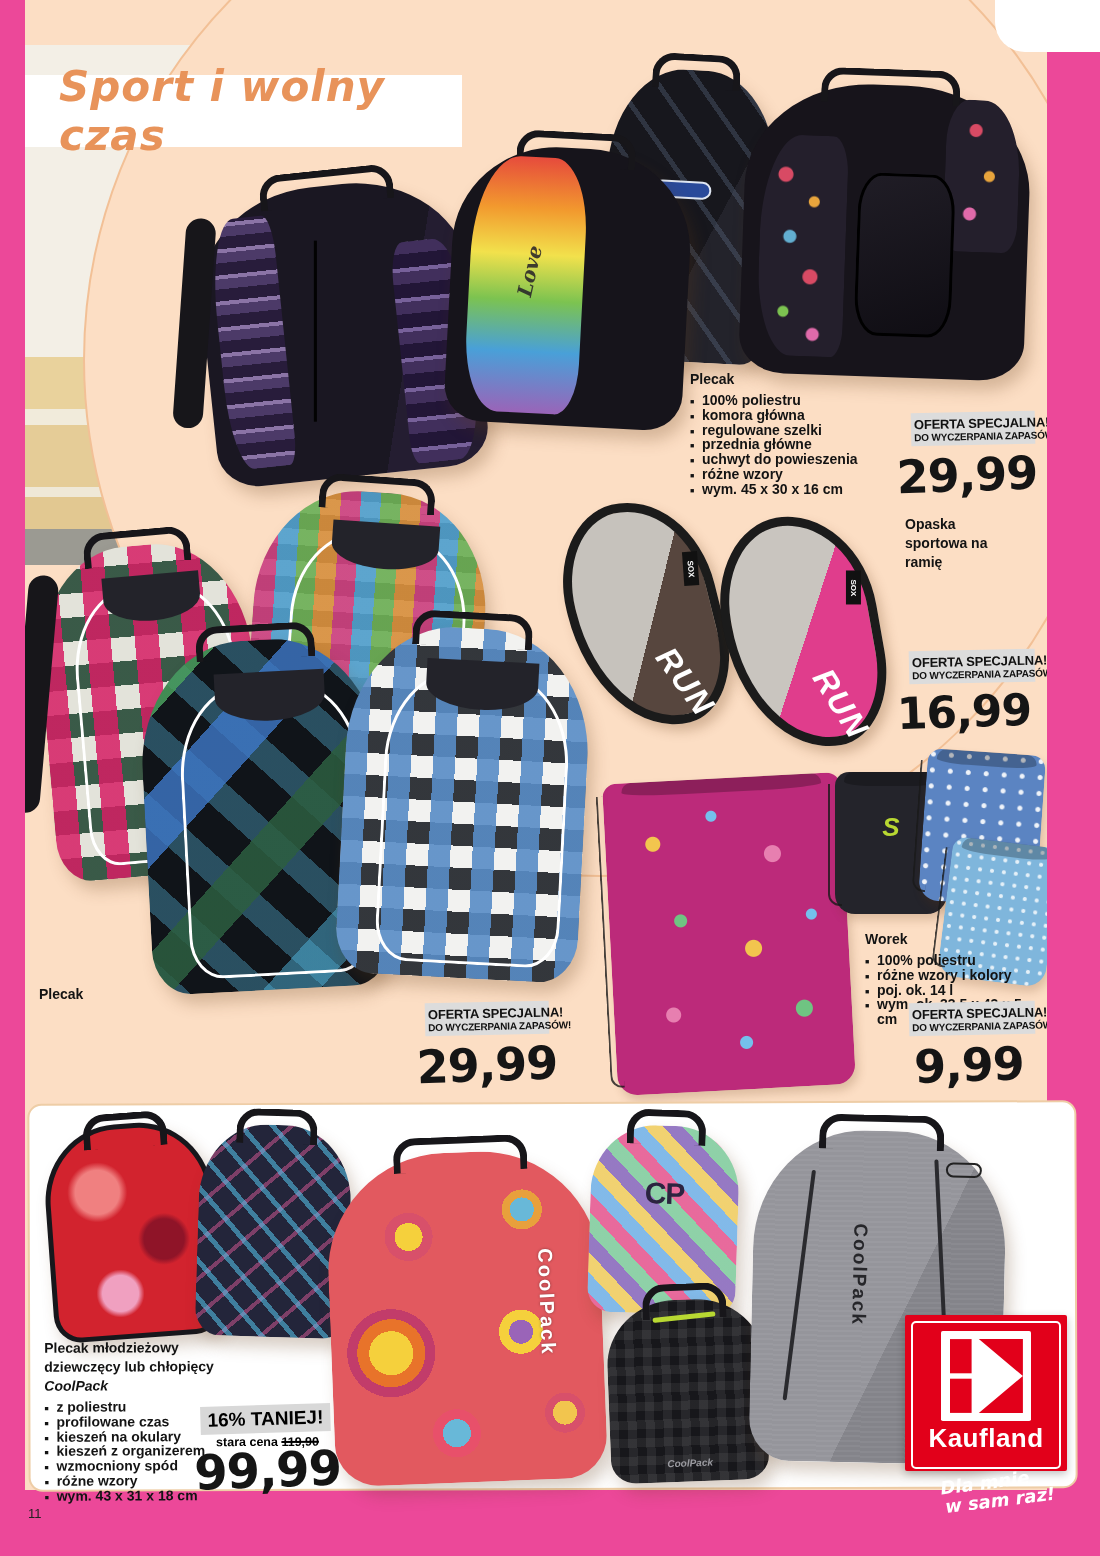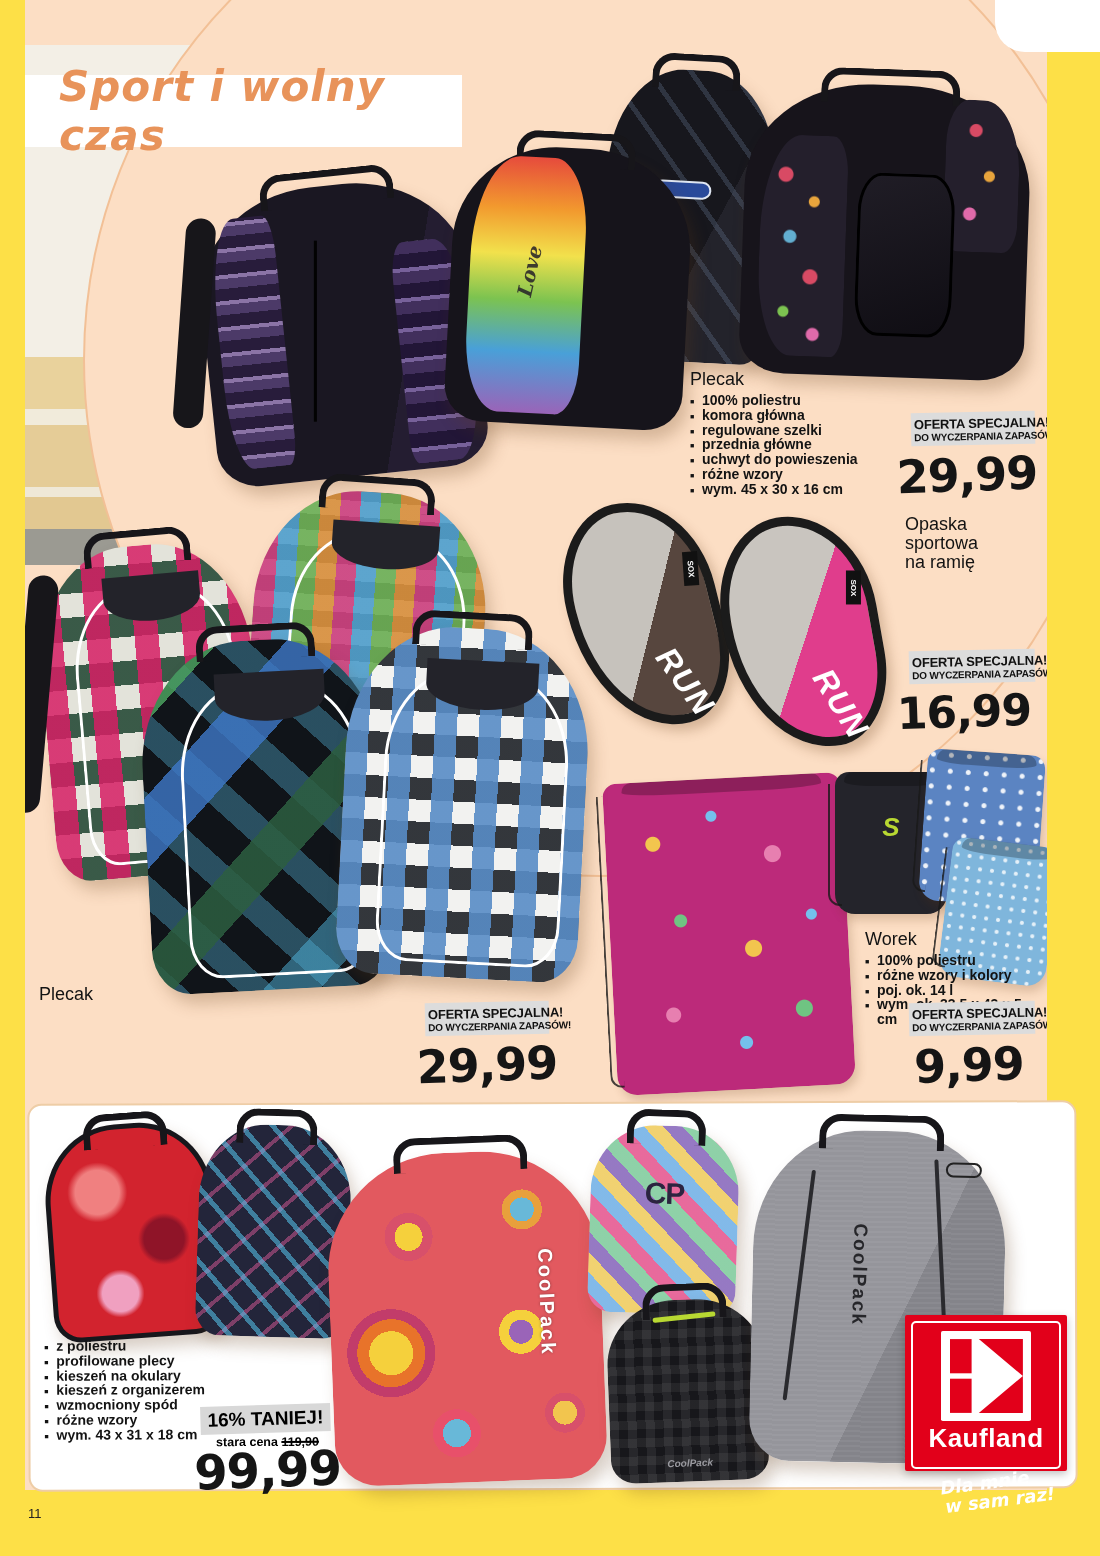--- a/index.html
+++ b/index.html
@@ -1,29 +1,29 @@
 <!DOCTYPE html>
 <html><head>
 <meta charset="utf-8">
 <style>
   *{box-sizing:border-box;margin:0;padding:0}
   body{margin:0;background:#fff}
-  .page{position:relative;width:1100px;height:1556px;background:#fde047;font-family:"Liberation Sans",sans-serif;overflow:hidden}
+  .page{position:relative;width:1100px;height:1556px;background:#ec4899;font-family:"Liberation Sans",sans-serif;overflow:hidden}
   .content{position:absolute;left:25px;top:0;width:1022px;height:1490px;background:#fcdec4;overflow:hidden}
   .photo{position:absolute;left:0;top:45px;width:205px;height:520px;z-index:1;
     background:linear-gradient(180deg,#f3efe6 0 60%,#e9d29c 60% 70%,#f1ebdb 70% 73%,#e5cc97 73% 85%,#efe8d7 85% 87%,#e2c891 87% 93%,#9b9a92 93% 100%)}
   .circle{position:absolute;left:58px;top:-157px;width:1034px;height:1034px;border-radius:50%;
     background:#fcdec4;border:2px solid #f2c096;z-index:2}
   .corner{position:absolute;left:995px;top:0;width:105px;height:52px;background:#fff;border-radius:0 0 0 30px;z-index:4}
   .band{position:absolute;left:0;top:75px;width:437px;height:72px;background:#fff;display:flex;align-items:center;z-index:6}
   .band h1{margin-left:34px;font-family:"DejaVu Sans",sans-serif;font-style:italic;font-weight:700;font-size:42px;color:#e8935a;letter-spacing:1px}
 
   
   .ptxt{position:absolute;z-index:5;color:#131313}
-  .ptxt h3{font-size:18px;font-weight:400;line-height:19px;margin-bottom:4px}
+  .ptxt h3{font-size:14px;font-weight:700;line-height:19px;margin-bottom:4px}
   .ptxt h3 em{font-style:italic}
   .ptxt ul{list-style:none;font-size:14px;font-weight:700;line-height:14.8px}
   .ptxt li{position:relative;padding-left:12px}
   .ptxt li::before{content:"■";position:absolute;left:0;top:2px;font-size:7px}
 
   .offer{position:absolute;background:#dcdcdc;text-align:center;padding:4px 3px 3px;transform:rotate(-1.2deg);z-index:5;color:#111}
   .offer .l1{font-size:13px;font-weight:700;letter-spacing:-.2px;white-space:nowrap}
   .offer .l2{font-size:10px;font-weight:700;letter-spacing:-.2px;white-space:nowrap}
   .price{position:absolute;z-index:5;font-family:"DejaVu Sans",sans-serif;font-weight:800;color:#151515;
     text-align:center;transform:rotate(-2deg);letter-spacing:-1px;font-size:46px;line-height:1}
@@ -285,23 +285,24 @@
         <b>CoolPack</b>
       </div>
     <div class="bp bp-gray">
         <i class="z1"></i>
         <i class="z2"></i>
         <u></u>
         <b>CoolPack</b>
       </div>
 
     <div class="ptxt" style="left:14px;top:233px;width:210px">
+      <h3><span>Plecak młodzieżowy dziewczęcy lub chłopięcy </span><em>CoolPack</em></h3>
       <ul>
         <li>z poliestru</li>
-        <li>profilowane plecy</li>
+        <li>profilowane czas</li>
         <li>kieszeń na okulary</li>
         <li>kieszeń z organizerem</li>
         <li>wzmocniony spód</li>
         <li>różne wzory</li>
         <li>wym. 43 x 31 x 18 cm</li>
       </ul>
     </div>
     <div class="disc">16% TANIEJ!</div>
     <div class="oldp">
       <span>stara cena </span><s>119,90</s>

